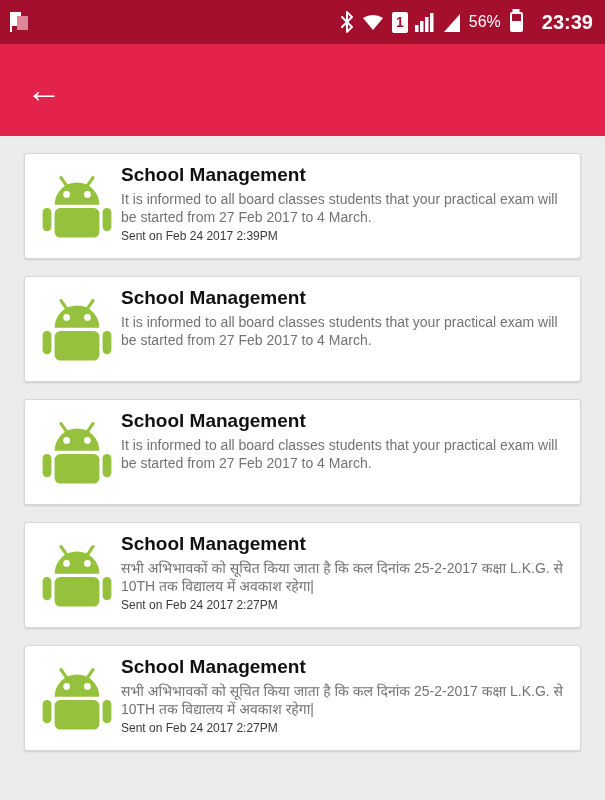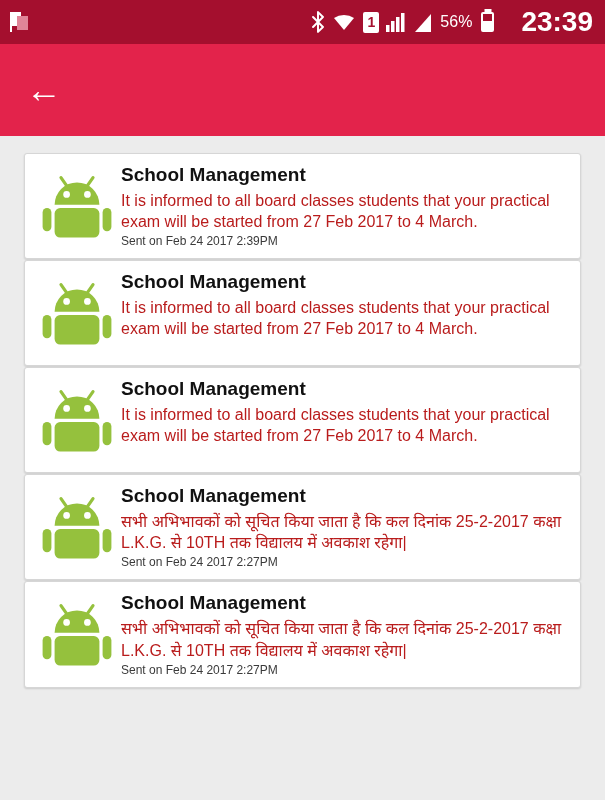--- a/index.html
+++ b/index.html
@@ -47,21 +47,21 @@
     width: 7px; height: 3px;
     background: #fff;
   }
   .battery-fill {
     position: absolute;
     left: 0; right: 0; bottom: 0;
     height: 56%;
     background: #fff;
   }
   .sb-percent { font-size: 16px; color: #fff; }
-  .sb-time { font-size: 28px; font-weight: bold; color: #fff; margin-left: 20px; }
+  .sb-time { font-size: 20px; font-weight: bold; color: #fff; margin-left: 12px; }
 
   
   .app-bar {
     height: 92px;
     background: #e3234b;
     display: flex;
     align-items: center;
     padding: 0 26px;
     color: #fff;
   }
@@ -79,21 +79,21 @@
     font-weight: bold;
     margin-left: 42px;
     letter-spacing: 0.5px;
   }
 
   
   .message-list {
     padding: 17px 24px;
     display: flex;
     flex-direction: column;
-    gap: 1px;
+    gap: 17px;
   }
   .card {
     background: #fff;
     border: 1px solid #d6d6d6;
     border-radius: 3px;
     box-shadow: 0 1px 2px rgba(0,0,0,0.14);
     display: flex;
     padding: 8px 12px 10px 8px;
     cursor: pointer;
   }
@@ -106,22 +106,22 @@
   }
   .robot-wrap svg { width: 80px; height: 80px; }
   .card-content { flex: 1; min-width: 0; padding-top: 2px; }
   .card-title {
     font-size: 19px;
     font-weight: bold;
     color: #111;
     margin: 0 0 4px 0;
   }
   .card-body {
-    font-size: 16px;
-    color: #b91c1c;
+    font-size: 14px;
+    color: #737373;
     line-height: 1.32;
   }
   .card-sent {
     font-size: 12px;
     color: #3a3a3a;
     margin-top: 2px;
   }
 </style>
 </head>
 <body>

